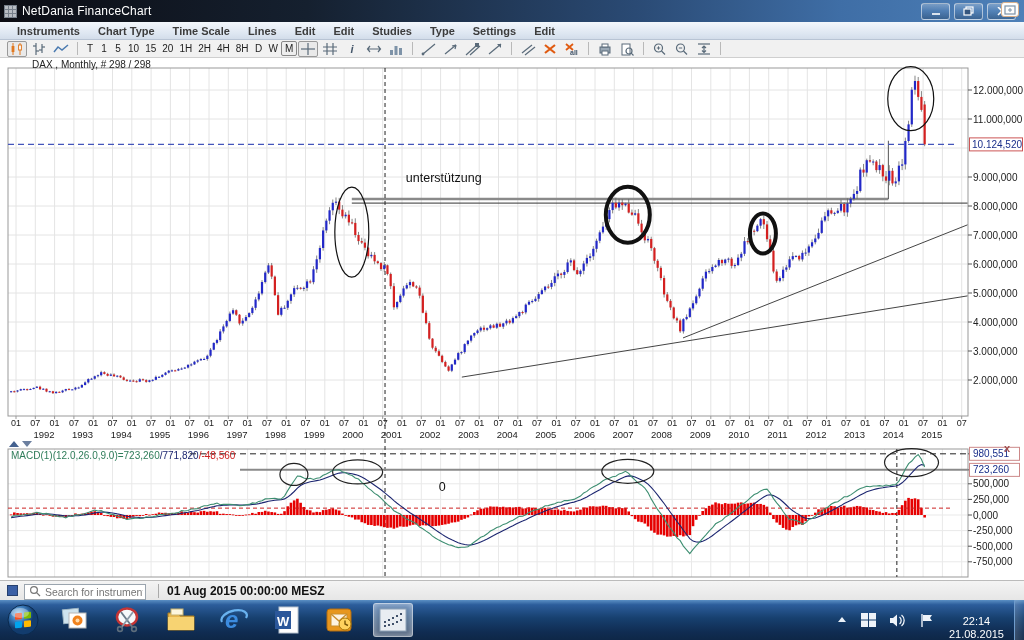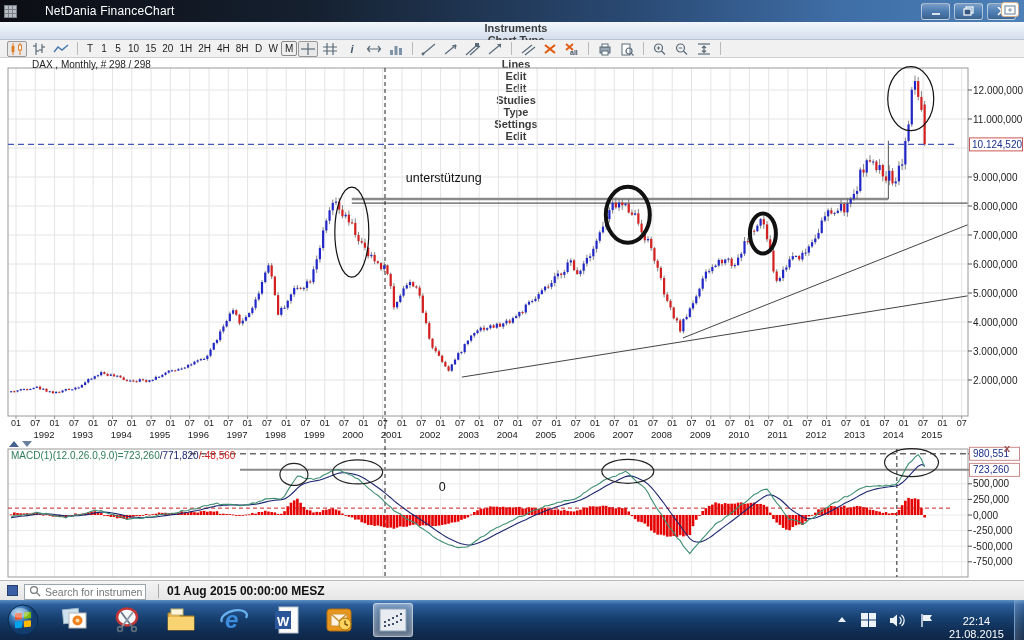--- a/index.html
+++ b/index.html
@@ -5,31 +5,31 @@
   * { box-sizing: border-box; margin:0; padding:0; }
   html,body { width:1024px; height:640px; overflow:hidden; background:#fff;
     font-family:"Liberation Sans",sans-serif; -webkit-user-select:none; user-select:none; }
   #app { position:relative; width:1024px; height:640px; }
 
   
   #titlebar { position:absolute; left:0; top:0; width:1024px; height:22px;
     background:linear-gradient(90deg,#0c0d14 0%,#15202f 30%,#2a4a74 62%,#3f6ea6 82%,#4d80b8 100%);
     display:flex; align-items:center; color:#fff; }
   #titlebar .appicon { width:13px; height:13px; margin:0 5px 0 4px; opacity:.85; }
-  #titlebar .title { font-size:12px; letter-spacing:.2px;margin-left:23px; }
+  #titlebar .title { font-size:12px; letter-spacing:.2px; }
   #titlebar .spacer { flex:1; }
   .winbtn { width:29px; height:17px; margin:0 2px; border:1px solid rgba(255,255,255,.55);
     border-radius:3px; background:linear-gradient(180deg,rgba(255,255,255,.28),rgba(255,255,255,.05) 45%,rgba(0,0,0,.18));
     display:flex; align-items:center; justify-content:center; }
   .winbtn:last-child { margin-right:8px; }
 
   
   #menubar { position:absolute; left:0; top:22px; width:1024px; height:18px;
     background:linear-gradient(180deg,#f3f7fc,#dde6f1 70%,#d3ddea);
-    border-bottom:1px solid #b8c4d4; display:flex; align-items:center; padding-left:8px;flex-direction:column; }
+    border-bottom:1px solid #b8c4d4; display:flex; align-items:center; padding-left:8px; }
   .menuitem { font-size:11px; font-weight:bold; color:#3c3c3c; padding:0 9px; cursor:default; }
 
   
   #toolbar { position:absolute; left:0; top:40px; width:1024px; height:18px;
     background:#f1f1f1; border-bottom:1px solid #cfcfcf; display:flex; align-items:center; padding-left:6px; }
   .tbi { width:20px; height:16px; display:inline-flex; align-items:center; justify-content:center; margin:0 1px; }
   .tbi.sel { border:1px solid #999; background:#e9e9e9; border-radius:2px; }
   .tbsep { width:1px; height:13px; background:#b9b9b9; margin:0 5px; }
   .tf { font-size:10px; color:#222; padding:1px 3px; min-width:14px; text-align:center; }
   .tf.sel { border:1px solid #888; border-radius:2px; background:#eee; }

